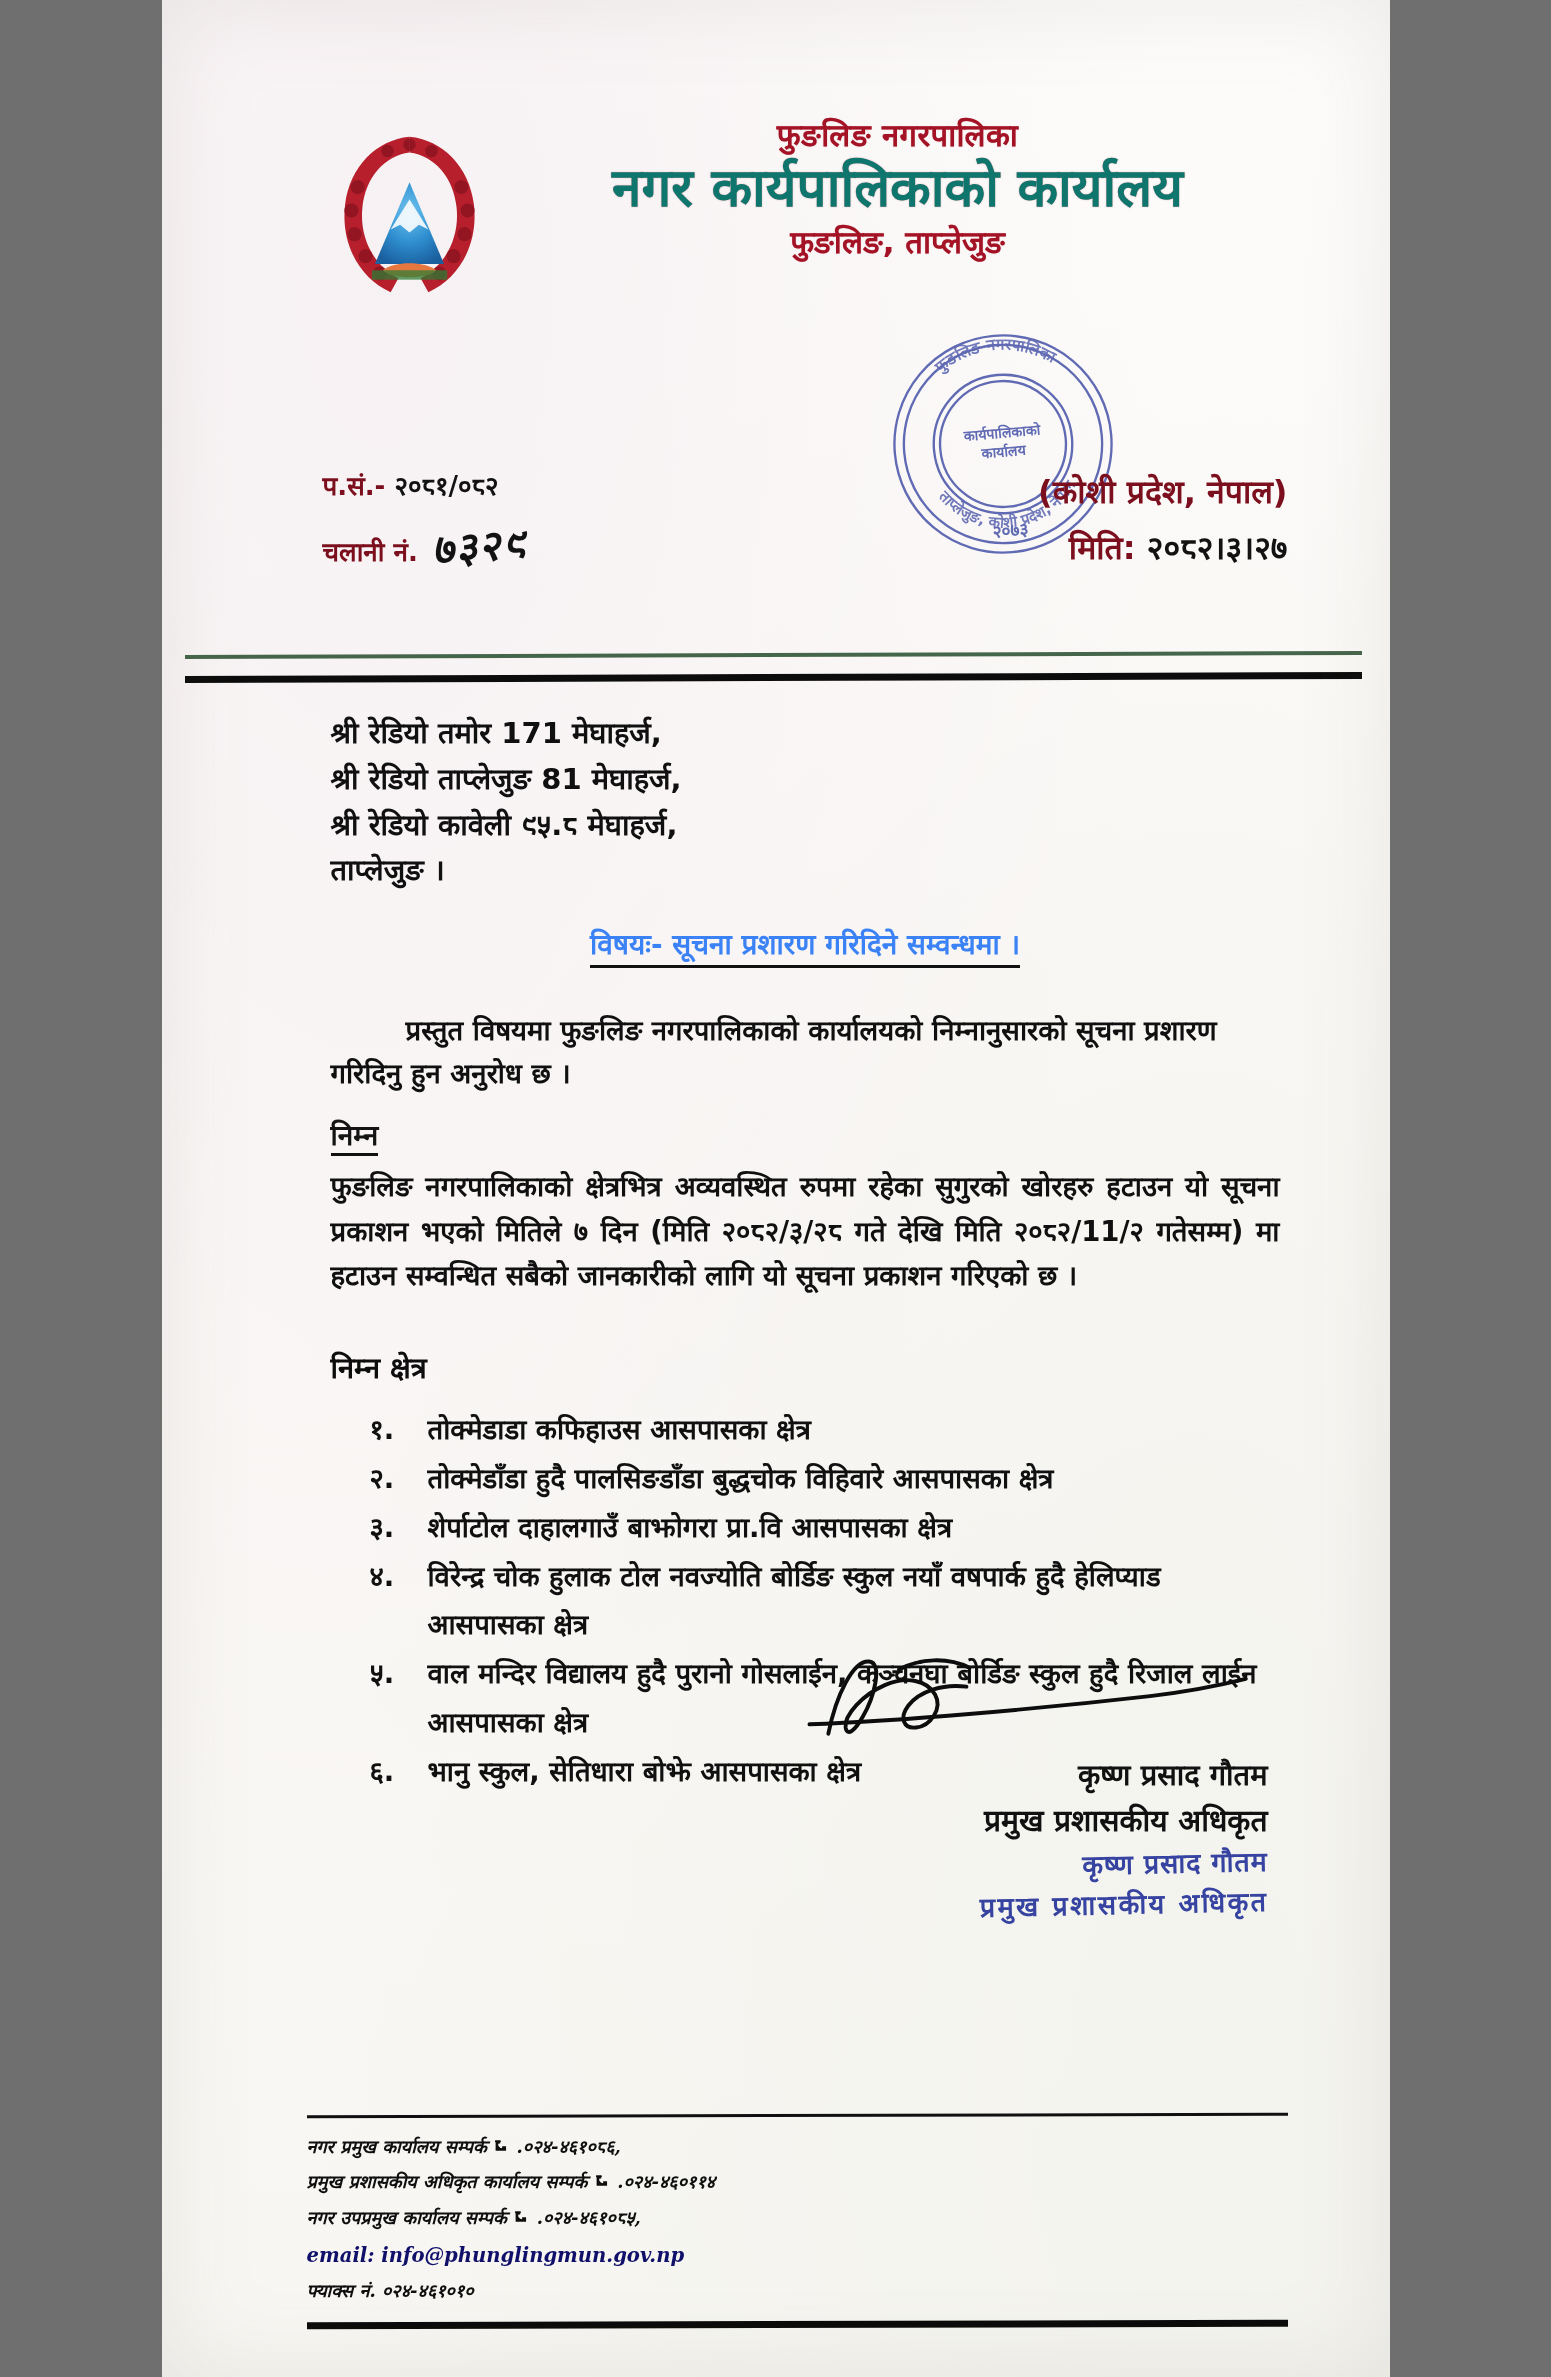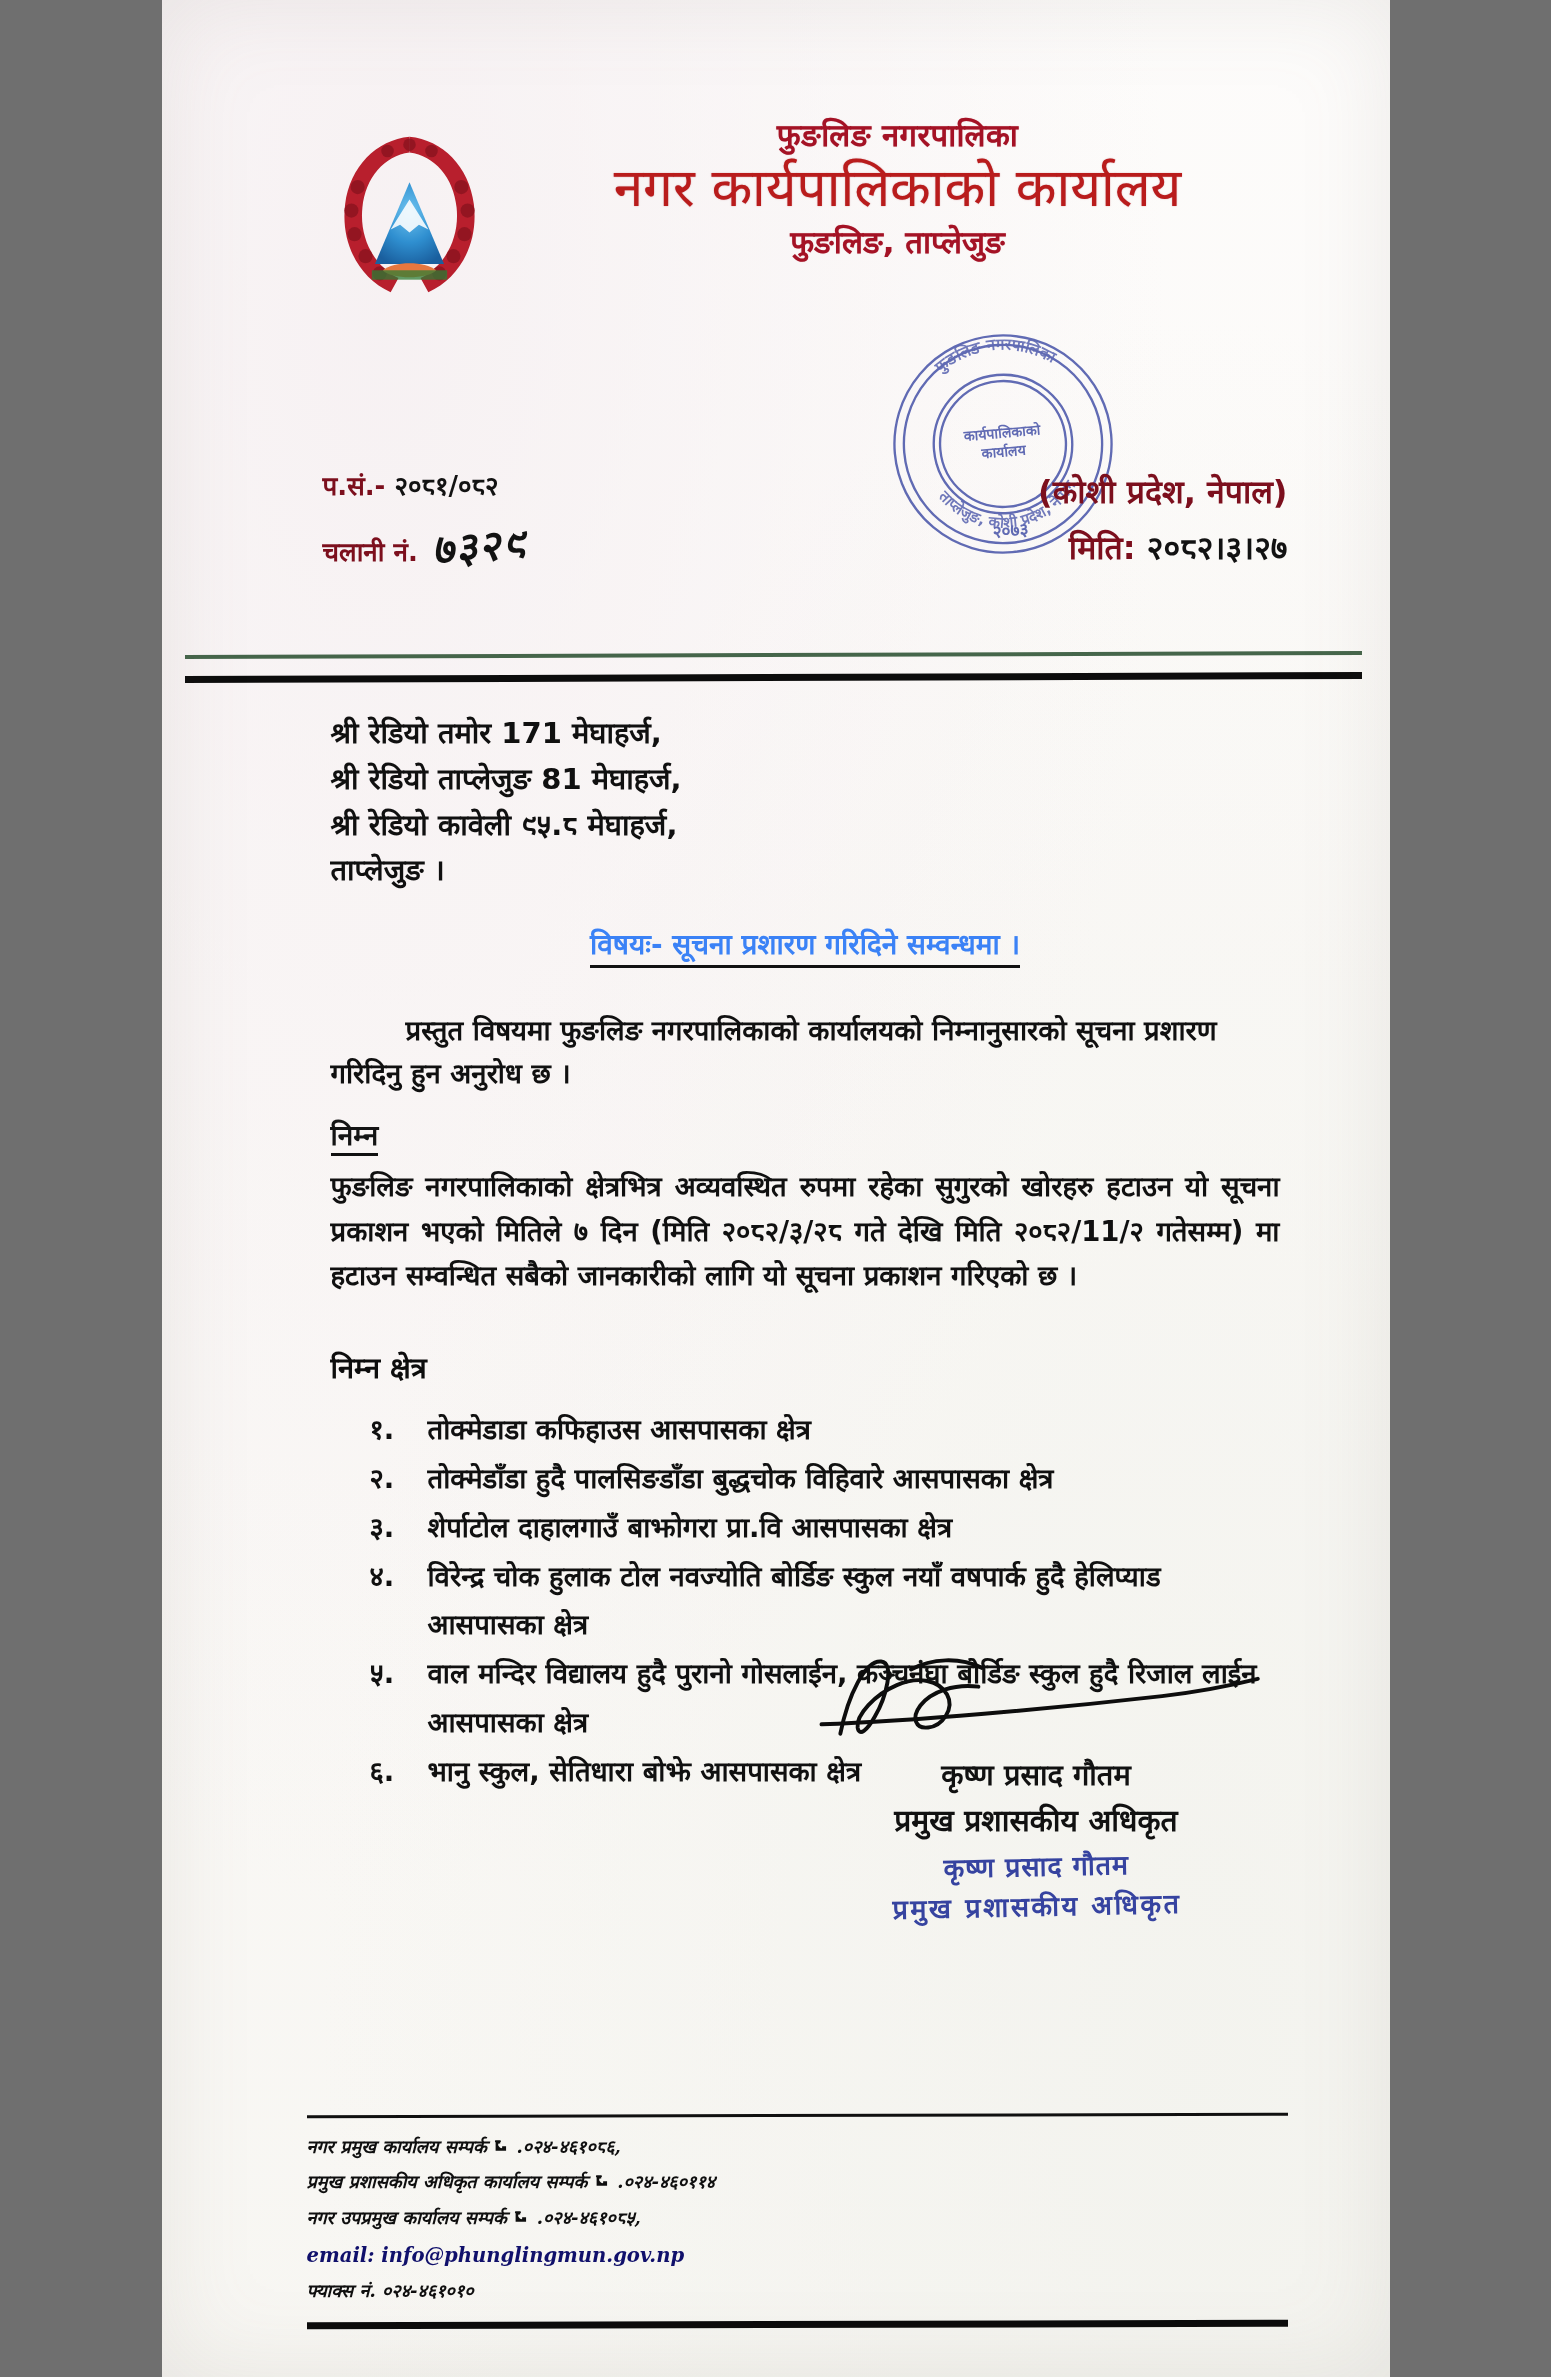--- a/index.html
+++ b/index.html
@@ -61,22 +61,22 @@
     font-size: 31px;
     font-weight: 700;
     color: #a41225;
     letter-spacing: 0.4px;
     line-height: 1.15;
     text-shadow: 0 0 0.8px rgba(164,18,37,.45);
   }
   .org-line2 {
     font-family: "DejaVu Sans", sans-serif;
     font-size: 53px;
-    font-weight: 400;
-    color: #b91c1c;
+    font-weight: 700;
+    color: #0f766e;
     line-height: 1.18;
     margin-top: 3.1px;
     text-shadow: 0 0 1.2px rgba(157,16,34,.5);
   }
   .org-line3 {
     font-family: "DejaVu Sans", sans-serif;
     font-size: 31px;
     font-weight: 700;
     color: #a41225;
     line-height: 1.2;
@@ -218,24 +218,24 @@
     padding-left: 39px;
   }
   ol.area-list li .num {
     width: 58px;
     flex: 0 0 58px;
   }
 
   
   .sign-area {
     position: absolute;
-    right: 110px;
+    right: 122px;
     top: 1649px;
     width: 487px;
-    text-align: center;
+    text-align: right;
   }
   .sign-script {
     position: relative;
     height: 102px;
   }
   .sign-name {
     font-size: 29px;
     font-weight: 600;
     color: #111;
     margin-top: 3.1px;

